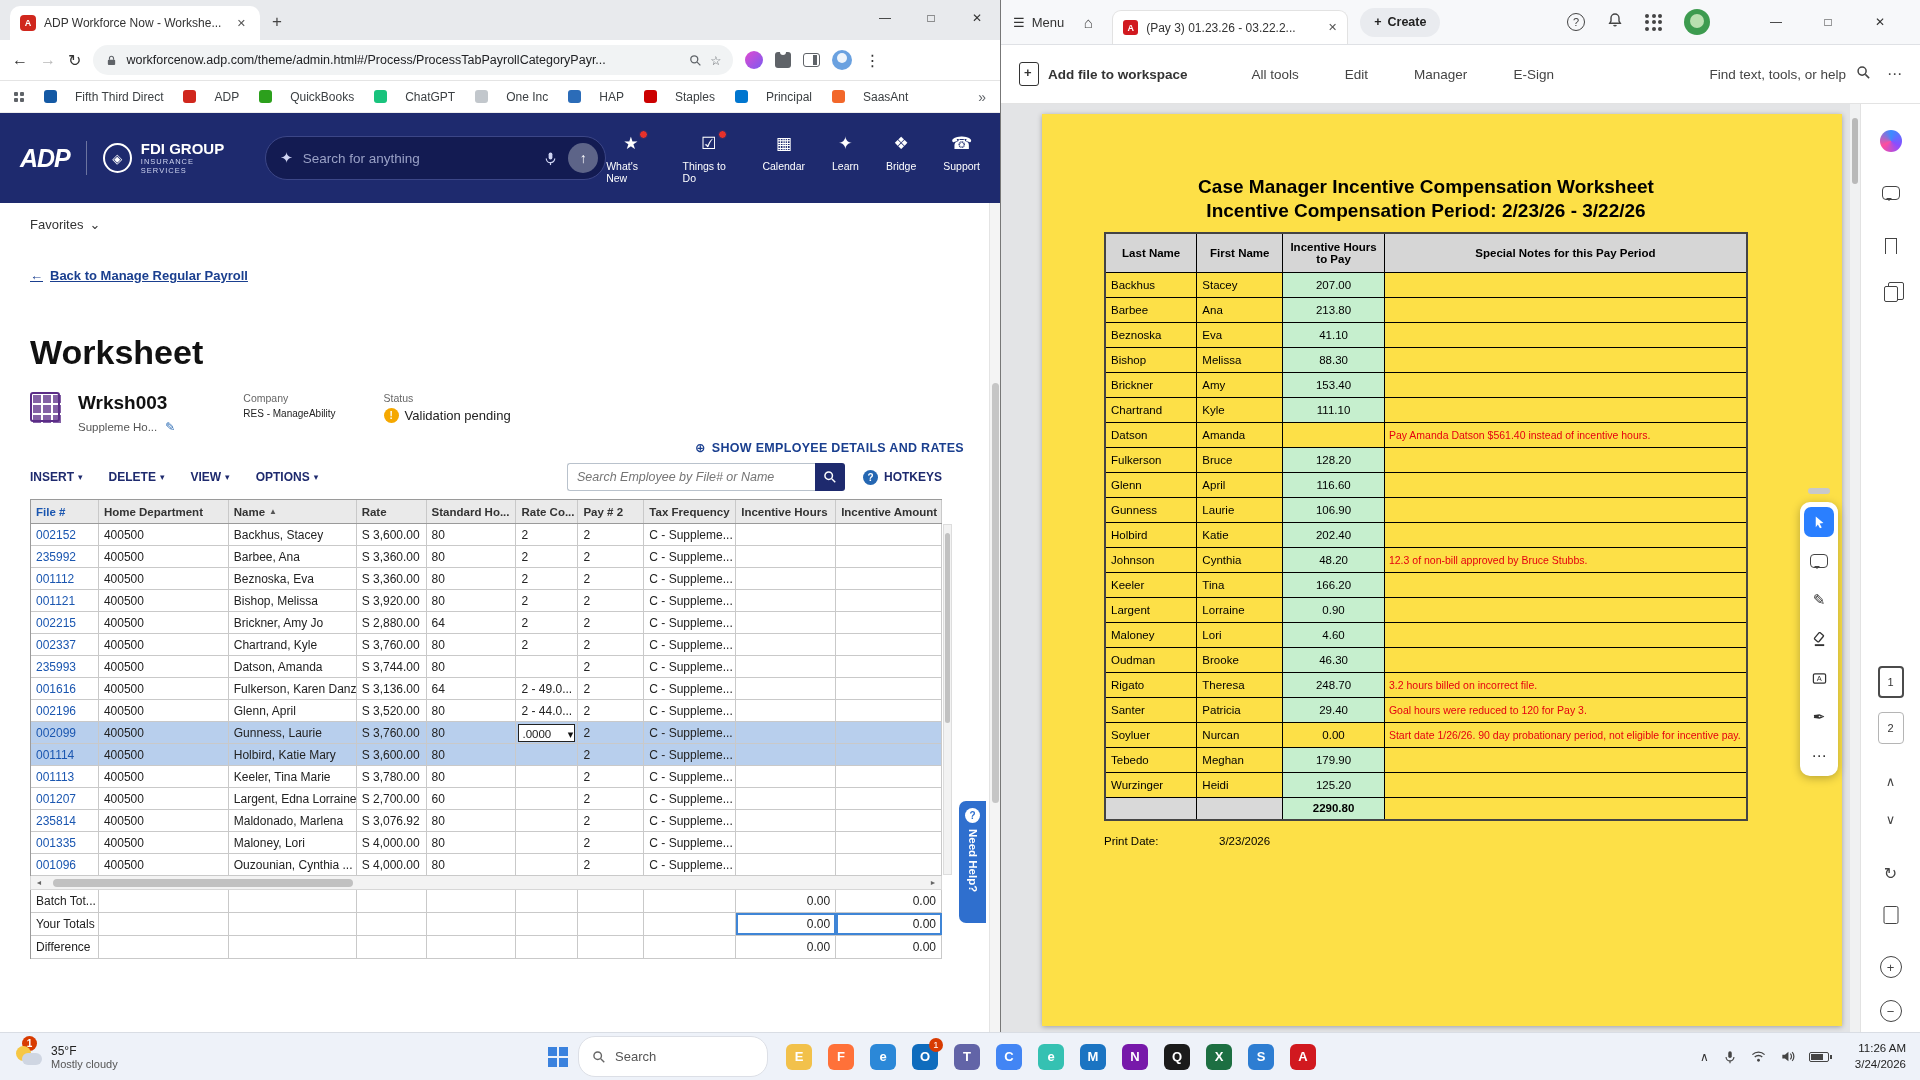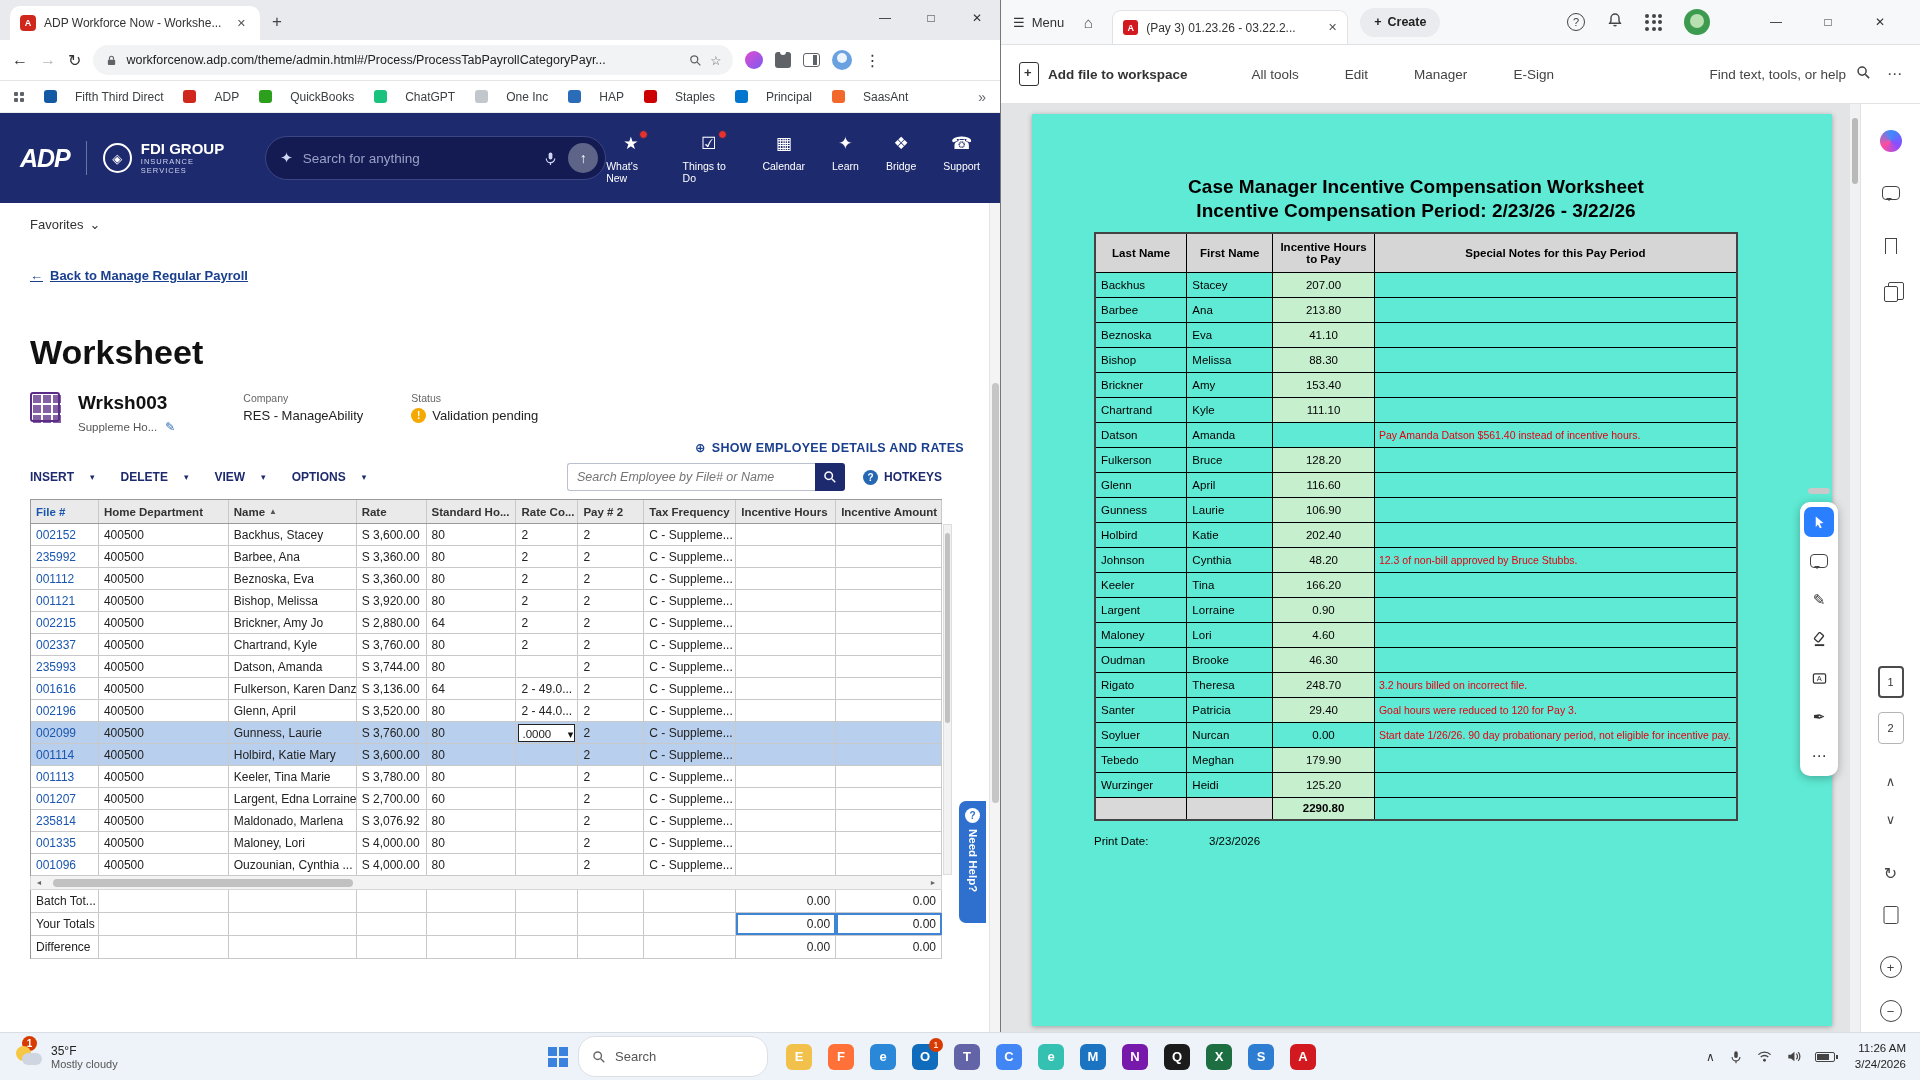--- a/index.html
+++ b/index.html
@@ -67,27 +67,27 @@
   .backlink{margin-top:36px;font-size:13px;font-weight:bold;color:#1a3f8f;text-decoration:underline;display:flex;align-items:center;gap:7px;width:280px}
   h1.ws{margin-top:50px;font-size:34px;font-weight:bold;color:#111}
   .metarow{margin-top:20px;display:flex;align-items:flex-start;gap:18px}
   .wsicon{width:30px;height:30px;display:grid;grid-template-columns:repeat(3,8px);grid-template-rows:repeat(3,8px);grid-gap:2px;border:2px solid #5b2c87;padding:1px;border-radius:3px}
   .wsicon i{background:#5b2c87;opacity:.75}
   .wsidblock{margin-right:50px}
   .wsid{font-size:19px;font-weight:bold;color:#111}
   .wssub{margin-top:6px;font-size:11.5px;color:#555;display:flex;align-items:center;gap:8px}
   .pencil{color:#2567b2;font-size:12px}
   .metalabel{font-size:10.5px;color:#666;margin-bottom:4px}
-  .metaval{font-size:13px;color:#222}
+  .metaval{font-size:10px;color:#222}
   .statusblock{margin-left:30px}
   .statusval{display:flex;align-items:center;gap:6px;font-size:13px}
   .warn{width:15px;height:15px;border-radius:50%;background:#f5a800;color:#fff;font-size:10px;font-weight:bold;display:flex;align-items:center;justify-content:center}
   .showlink{display:flex;justify-content:flex-end;margin:6px 36px 0 0;font-size:12.5px;font-weight:bold;color:#1a3f8f;letter-spacing:.3px;align-items:center;gap:6px}
   .gridtoolbar{margin-top:8px;display:flex;align-items:center;width:912px}
-  .menuitem{font-size:12px;font-weight:bold;color:#1e2a6e;margin-right:26px;display:flex;align-items:center;gap:16px}
+  .menuitem{font-size:12px;font-weight:bold;color:#1e2a6e;margin-right:26px;display:flex;align-items:center;gap:4px}
   .empsearch{margin-left:auto;display:flex;align-items:center}
   .empsearch input{width:248px;height:28px;border:1px solid #b9c2cc;border-right:none;border-radius:3px 0 0 3px;padding:0 9px;font-size:12.5px;font-style:italic;color:#333;outline:none}
   .empsearch .sbtn{width:30px;height:28px;background:#1e2a6e;border-radius:0 3px 3px 0;display:flex;align-items:center;justify-content:center;color:#fff}
   .hotkeys{margin-left:18px;display:flex;align-items:center;gap:6px;font-size:12px;font-weight:bold;color:#1e2a6e}
   .qcirc{width:15px;height:15px;border-radius:50%;background:#2567b2;color:#fff;font-size:10px;display:flex;align-items:center;justify-content:center}
 
   .gridwrap{position:relative;margin-top:8px;width:912px}
   .grid{border-top:1px solid #9a9a9a;border-left:1px solid #9a9a9a;font-size:12px}
   .g-row{display:flex;height:22px;border-bottom:1px solid #c9c9c9;background:#fff}
   .g-head{background:#eaeaea;font-weight:bold;height:24px;border-bottom:1px solid #9a9a9a;color:#333;font-size:11.5px}
@@ -135,21 +135,21 @@
   .acro-wctrl span{width:52px;display:flex;align-items:center;justify-content:center;font-size:12px;color:#333}
   .acro-tools{height:59px;background:#fff;display:flex;align-items:center;padding:0 18px;border-bottom:1px solid #e3e3e3;font-size:13.5px;color:#333}
   .addfile{display:flex;align-items:center;gap:9px;font-weight:bold}
   .addfile .plusdoc{width:20px;height:24px;border:1.5px solid #333;border-radius:3px;position:relative}
   .addfile .plusdoc::after{content:"+";position:absolute;left:4px;top:2px;font-size:13px}
   .centertools{display:flex;gap:46px;margin-left:64px;color:#444}
   .findbox{margin-left:auto;display:flex;align-items:center;gap:10px;color:#444}
   .acro-more{margin-left:16px;color:#444;font-size:15px}
 
   .docarea{position:relative;height:928px;overflow:hidden}
-  .page{position:absolute;left:31px;top:10px;width:800px;height:912px;background:#5eead4;box-shadow:0 1px 5px rgba(0,0,0,.3)}
+  .page{position:absolute;left:41px;top:10px;width:800px;height:912px;background:#fde047;box-shadow:0 1px 5px rgba(0,0,0,.3)}
   .pdfbody{padding:62px 0 0 62px;width:708px;font-family:"Liberation Sans",sans-serif}
   .pdf-title{font-size:19px;font-weight:bold;text-align:center;width:644px;color:#000}
   .pdf-sub{font-size:19px;font-weight:bold;text-align:center;width:644px;margin-top:2px;color:#000}
   table.pdft{border-collapse:collapse;margin-top:10px;width:644px;border:2px solid #444}
   .pdft th{background:#d6d6d6;border:1px solid #000;font-size:11.5px;font-weight:bold;padding:7px 3px;color:#000}
   .pdft td{border:1px solid #000;font-size:11.5px;padding:3px 5px;height:25px;color:#000}
   .pdft td.hrs{text-align:center;width:102px}
   .pdft td.hrs.green{background:#c6efce}
   .pdft td.note{color:#e4000f;font-size:10.5px;padding:2px 4px}
   .pdft .totalrow td{height:22px}
@@ -195,21 +195,21 @@
   .tbsearch{width:190px;height:41px;border-radius:17px;background:#fff;border:1px solid #dcdfe6;display:flex;align-items:center;gap:9px;padding:0 13px;font-size:13px;color:#555}
   .tb-app{width:42px;height:44px;display:flex;align-items:center;justify-content:center;position:relative}
   .tb-glyph{width:26px;height:26px;border-radius:6px;color:#fff;font-size:13px;font-weight:bold;display:flex;align-items:center;justify-content:center}
   .tb-badge{display:none;position:absolute;right:3px;top:3px;min-width:14px;height:14px;border-radius:7px;background:#d83b01;color:#fff;font-size:9.5px;align-items:center;justify-content:center;padding:0 3px}
   .tb-app.hasbadge .tb-badge{display:flex}
   .tray{margin-left:auto;display:flex;align-items:center;gap:14px;padding-right:14px;color:#333}
   .trayico{display:flex;align-items:center;justify-content:center;font-size:12px}
   .batt{width:20px;height:10px;border:1.5px solid #444;border-radius:2px;position:relative}
   .batt::before{content:"";position:absolute;left:1px;top:1px;bottom:1px;width:12px;background:#444}
   .batt::after{content:"";position:absolute;right:-4px;top:2px;width:2px;height:4px;background:#444}
-  .clock{text-align:right;font-size:11.5px;line-height:1.35;color:#222;margin-left:6px}
+  .clock{text-align:right;font-size:11.5px;line-height:1.35;color:#222;margin-left:12px}
 </style>
 </head>
 <body>
 
 <div class="screen">
 
   <div class="browser">
     <div class="tabstrip">
       <div class="tab">
         <span class="tab-fav">A</span>

